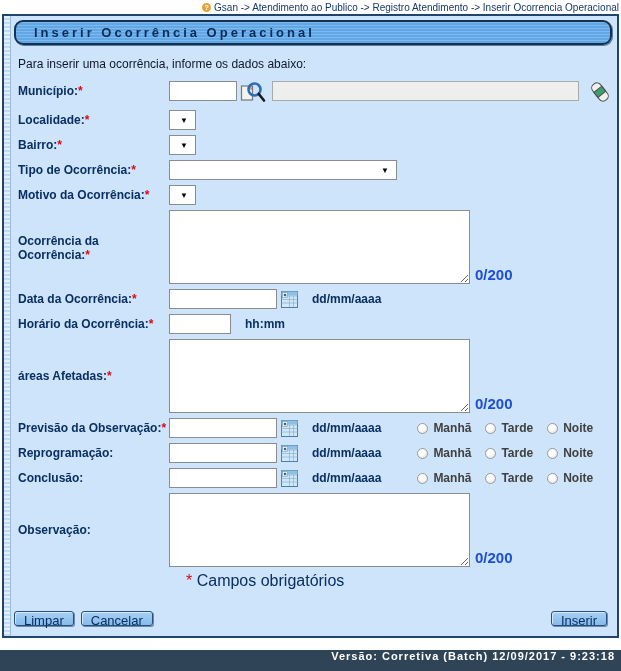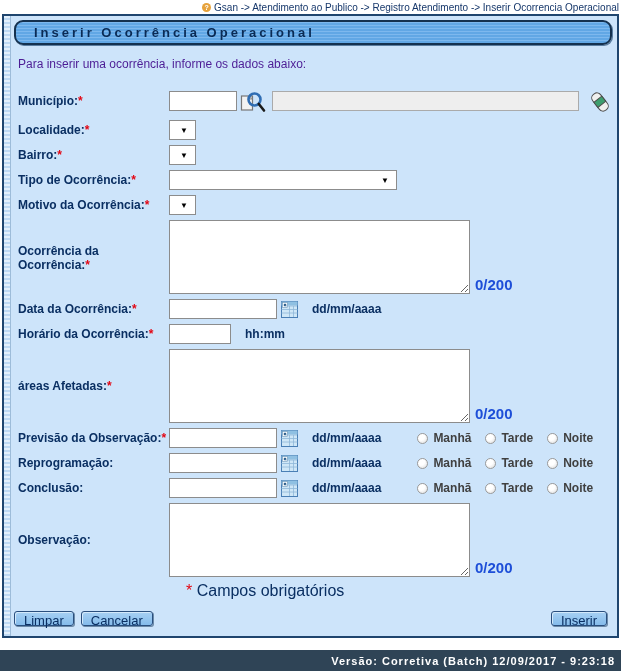--- a/index.html
+++ b/index.html
@@ -33,21 +33,21 @@
   .titlebar {
     margin:4px 5px 0 10px; height:25px; flex:0 0 25px;
     border:2px solid #14314f; border-radius:9px;
     background:repeating-linear-gradient(180deg,#7db8ee 0 1px,#61a7e5 1px 3px);
     display:flex; align-items:center;
     padding-left:18px;
     color:#0a2b55; font-size:13px; font-weight:bold; letter-spacing:3px;
     box-shadow:1px 1px 0 #5a7da0;
   }
   .form-body { padding:8px 6px 0 14px; }
-  .instruction { font-size:12px; color:#4c1d95; margin:4px 0 20px 0; }
+  .instruction { font-size:12px; color:#0f172a; margin:4px 0 10px 0; }
   .row { display:flex; align-items:flex-start; margin:0 0 5px 0; }
   .lblcol {
     flex:0 0 151px; width:151px; padding-top:3px;
     font-size:12px; font-weight:bold; color:#0a2f62; line-height:14px;
   }
   .req { color:#e30613; }
   .fieldcol { display:flex; align-items:flex-start; flex:1; min-width:0; }
   .txt {
     height:20px; border:1px solid #8c8c8c; background:#fff;
     font-family:"Liberation Sans", sans-serif; font-size:12px; padding:1px 3px;
@@ -101,21 +101,21 @@
     background:linear-gradient(180deg,#a7d0f3,#85bceb);
     border:1px solid #2a4f7e; border-radius:3px;
     box-shadow:inset 1px 1px 0 #d3e9fb, 1px 1px 0 #6b8aa8;
     color:#0a2f62; font-family:"Liberation Sans", sans-serif; font-size:13px;
     cursor:pointer;
   }
   .btn-right { margin-left:auto; }
   
   .footer {
     margin-top:12px; height:22px; background:#2f4456;
-    display:flex; align-items:center; justify-content:flex-end; padding-right:6px;
+    display:flex; justify-content:flex-end; padding-right:6px;
   }
   .footer span {
     color:#ffffff; font-size:11px; font-weight:bold; letter-spacing:1px;
   }
 </style>
 </head>
 <body>
 
 <div>
 

